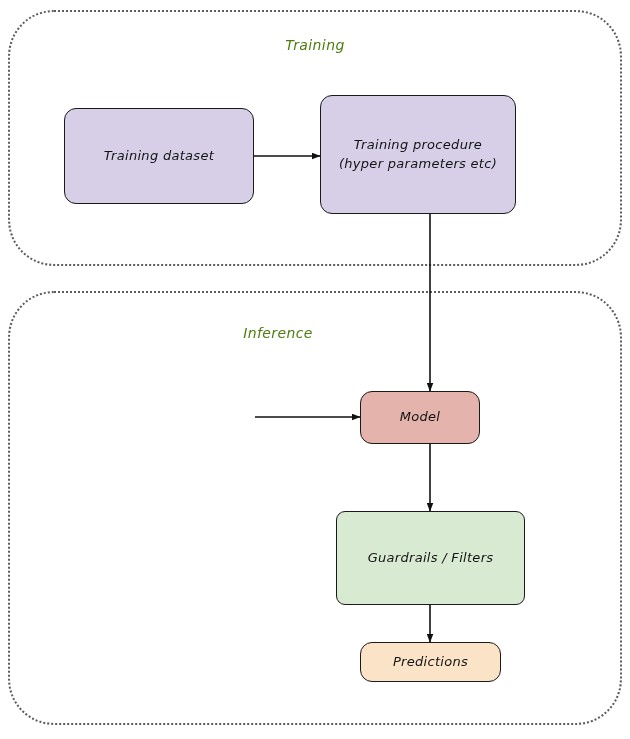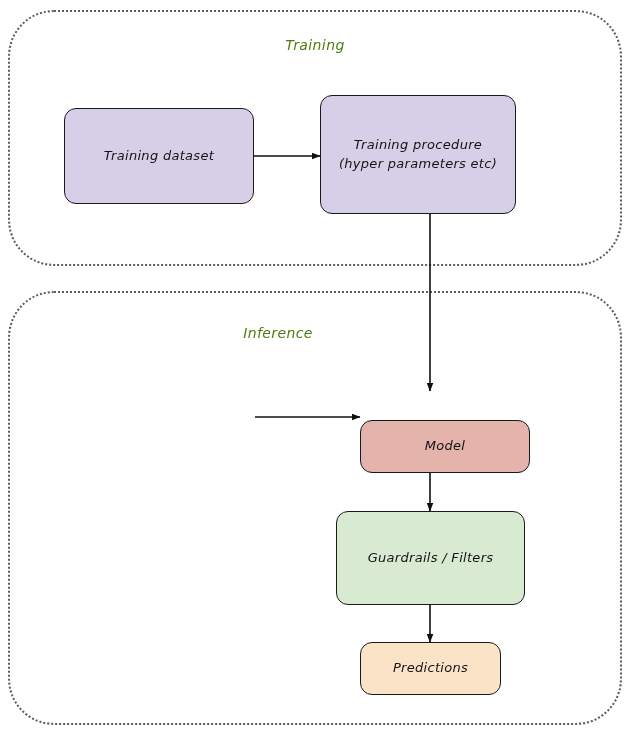--- a/index.html
+++ b/index.html
@@ -107,25 +107,25 @@
   <div class="node" style="left:64px; top:108px; width:190px; height:96px; background:#d7cfe8;">
     <span class="label">Training dataset</span>
   </div>
 
   <div class="node" style="left:320px; top:95px; width:196px; height:119px; background:#d7cfe8;">
     <span class="label">Training procedure
 (hyper parameters etc)</span>
   </div>
 
 
-  <div class="node" style="left:360px; top:391px; width:170px; height:53px; background:#e4b3ab;margin-top:29px;">
+  <div class="node" style="left:360px; top:391px; width:120px; height:53px; background:#e4b3ab;">
     <span class="label">Model</span>
   </div>
 
-  <div class="node" style="left:336px; top:511px; width:189px; height:94px; background:#d9ead3;">
+  <div class="node" style="left:336px; top:511px; width:189px; height:94px; background:#d9ead3;border-radius:9px;">
     <span class="label">Guardrails / Filters</span>
   </div>
 
-  <div class="node" style="left:360px; top:642px; width:141px; height:53px; background:#fbe3c7;">
+  <div class="node" style="left:360px; top:642px; width:141px; height:40px; background:#fbe3c7;">
     <span class="label">Predictions</span>
   </div>
 
 </div>
 
 </body></html>

